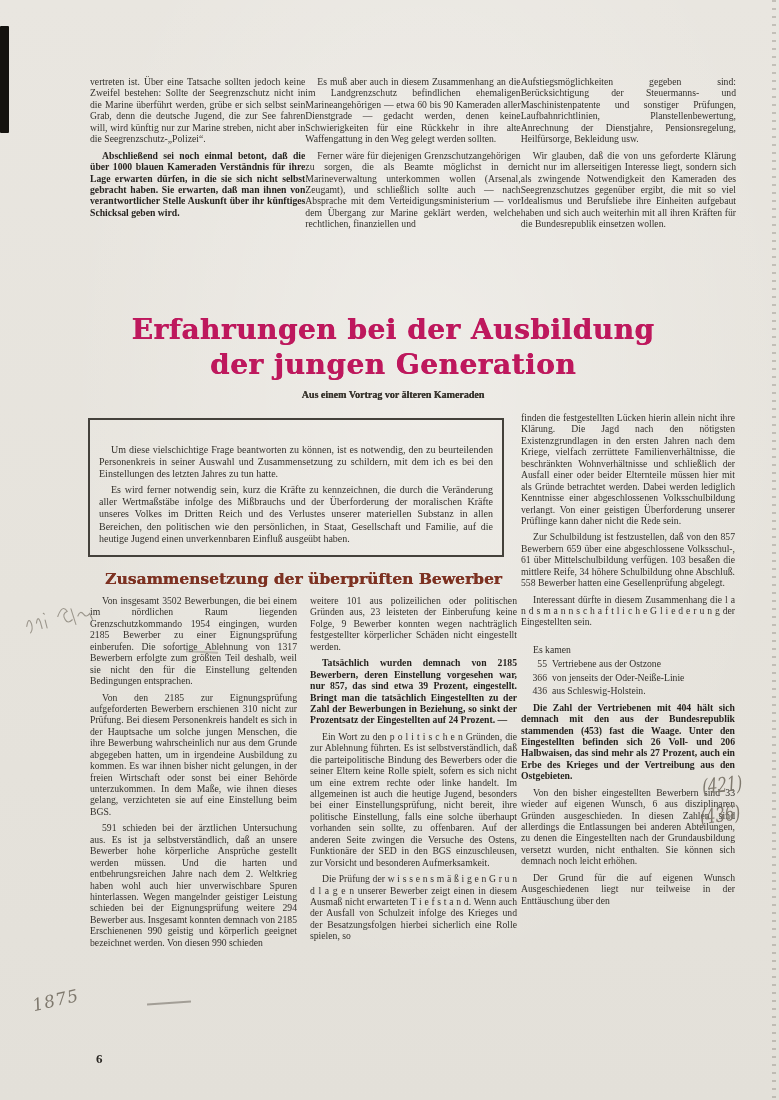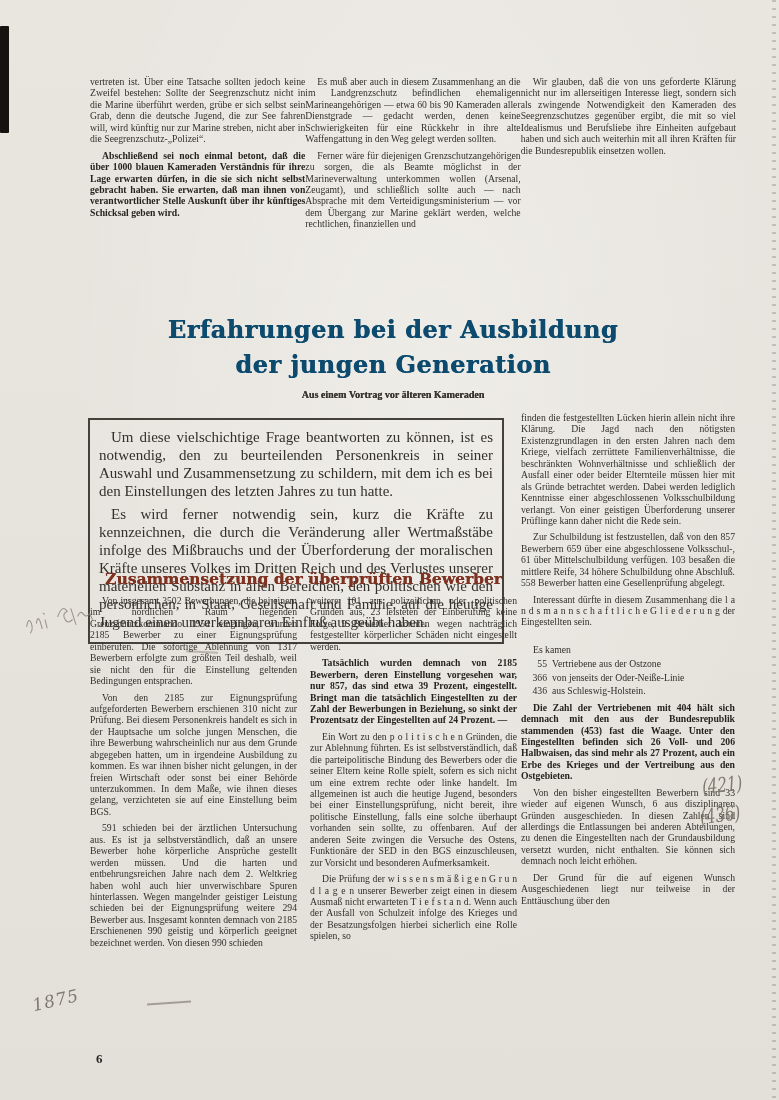--- a/index.html
+++ b/index.html
@@ -19,32 +19,32 @@
   .p.last{margin-bottom:0;}
 
   .top-columns{
     position:absolute;left:90px;top:76px;width:646px;height:212px;
     display:grid;grid-template-columns:1fr 1fr 1fr;overflow:hidden;
   }
 
   .headline{position:absolute;left:70px;top:312px;width:646px;text-align:center;}
   .headline .hl{
     font-family:"DejaVu Serif",serif;font-weight:700;
-    font-size:24px;line-height:35px;color:#0c4a6e;letter-spacing:.5px;
+    font-size:28px;line-height:35px;color:#be185d;letter-spacing:.5px;
     text-shadow:.45px 0 0 currentColor;
   }
   .headline .sub{
     margin-top:7px;font-weight:700;font-size:10px;color:#3a362f;
     text-shadow:.2px 0 0 currentColor;
   }
 
   .intro-box{
     position:absolute;left:88px;top:418px;width:394px;
-    border:2px solid #44413b;padding:8px 9px 6px 9px;
-    font-size:15px;line-height:1.21;text-align:justify;background:rgba(255,255,255,.06);
+    border:2px solid #44413b;padding:24px 9px 6px 9px;
+    font-size:10px;line-height:1.21;text-align:justify;background:rgba(255,255,255,.06);
   }
   .intro-box .p{margin-bottom:4px;}
 
   .col3-tall{
     position:absolute;left:521px;top:412px;width:214px;height:676px;overflow:hidden;
   }
   .es-kamen{margin:16px 0 3px 0;text-indent:12px;}
   .list-row{display:grid;grid-template-columns:26px 1fr;column-gap:5px;margin:0 0 2px 0;}
   .list-num{text-align:right;}
 
@@ -88,20 +88,21 @@
 <div class="top-columns body-text">
   <div class="col">
     <p class="p flush">vertreten ist. Über eine Tatsache sollten jedoch keine Zweifel bestehen: Sollte der Seegrenzschutz nicht in die Marine überführt werden, grübe er sich selbst sein Grab, denn die deutsche Jugend, die zur See fahren will, wird künftig nur zur Marine streben, nicht aber in die Seegrenzschutz-„Polizei“.</p>
     <p class="p bold last">Abschließend sei noch einmal betont, daß die über 1000 blauen Kameraden Verständnis für ihre Lage erwarten dürfen, in die sie sich nicht selbst gebracht haben. Sie erwarten, daß man ihnen von verantwortlicher Stelle Auskunft über ihr künftiges Schicksal geben wird.</p>
   </div>
   <div class="col">
     <p class="p">Es muß aber auch in diesem Zusammenhang an die im Landgrenzschutz befindlichen ehemaligen Marineangehörigen — etwa 60 bis 90 Kameraden aller Dienstgrade — gedacht werden, denen keine Schwierigkeiten für eine Rückkehr in ihre alte Waffengattung in den Weg gelegt werden sollten.</p>
     <p class="p last">Ferner wäre für diejenigen Grenzschutzangehörigen zu sorgen, die als Beamte möglichst in der Marineverwaltung unterkommen wollen (Arsenal, Zeugamt), und schließlich sollte auch — nach Absprache mit dem Verteidigungsministerium — vor dem Übergang zur Marine geklärt werden, welche rechtlichen, finanziellen und</p>
   </div>
   <div class="col">
+    <p class="p flush">Aufstiegsmöglichkeiten gegeben sind: Berücksichtigung der Steuermanns- und Maschinistenpatente und sonstiger Prüfungen, Laufbahnrichtlinien, Planstellenbewertung, Anrechnung der Dienstjahre, Pensionsregelung, Heilfürsorge, Bekleidung usw.</p>
     <p class="p last">Wir glauben, daß die von uns geforderte Klärung nicht nur im allerseitigen Interesse liegt, sondern sich als zwingende Notwendigkeit den Kameraden des Seegrenzschutzes gegenüber ergibt, die mit so viel Idealismus und Berufsliebe ihre Einheiten aufgebaut haben und sich auch weiterhin mit all ihren Kräften für die Bundesrepublik einsetzen wollen.</p>
   </div>
 </div>
 
 <div class="headline">
   <div class="hl">Erfahrungen bei der Ausbildung</div>
   <div class="hl">der jungen Generation</div>
   <div class="sub">Aus einem Vortrag vor älteren Kameraden</div>
 </div>
 

